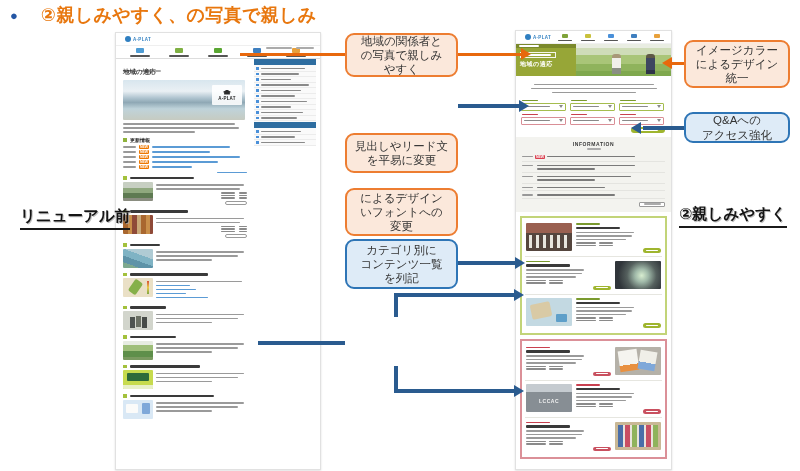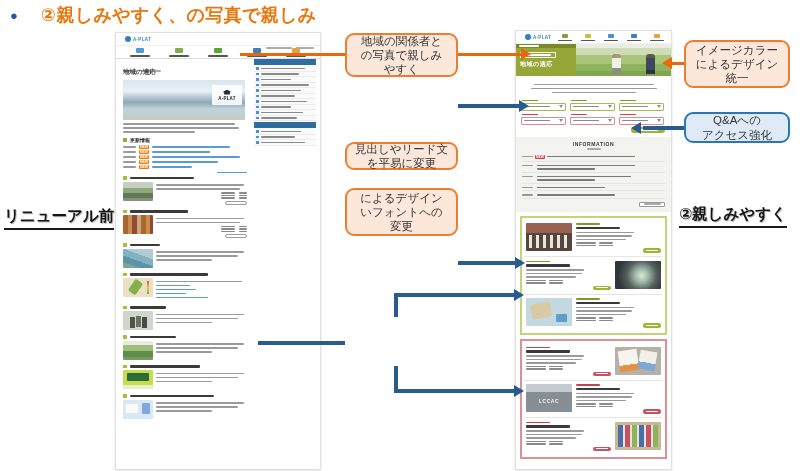--- a/index.html
+++ b/index.html
@@ -8,21 +8,21 @@
   #canvas{position:relative;width:800px;height:471px;background:#fff;overflow:hidden}
 
   
   .title-row{position:absolute;left:10px;top:3px;display:flex;align-items:center;white-space:nowrap;z-index:6}
   .bullet{color:#2456A4;font-size:13px;margin-right:9px}
   .t1{color:#2456A4;font-weight:bold;font-size:18px;letter-spacing:.3px}
   .t2{color:#E8770E;font-weight:bold;font-size:18px;margin-left:14px;letter-spacing:.3px}
 
   .reno-label{position:absolute;font-size:15.5px;font-weight:bold;color:#141414;z-index:6;
     border-bottom:2px solid #1a1a1a;padding-bottom:1px;text-shadow:1px 1px 0 rgba(170,170,170,.75)}
-  #before-label{left:4px;top:206px}
+  #before-label{left:20px;top:206px}
   #after-label{left:679px;top:204px}
 
   
   .callout{position:absolute;left:345px;width:113px;border-radius:9px;display:flex;align-items:center;
     justify-content:center;text-align:center;font-size:11.5px;line-height:1.22;color:#333;
     white-space:pre-line;z-index:4;padding:2px}
   .callout.orange{background:#FBE8DB;border:2px solid #ED7D31}
   .callout.blue{background:#DEEBF7;border:2px solid #2E75B6}
   .callout.right-col{left:684px;width:106px}
 
@@ -730,25 +730,28 @@
             </div>
           </div>
           <div class="cimg banner-photo"></div>
         </div>
       </div>
   </div>
 
   <div class="callout orange" style="top:33px;height:44px">地域の関係者と
 の写真で親しみ
 やすく</div>
-  <div class="callout orange" style="top:142px;height:28px">見出しやリード文
+  <div class="callout orange" style="top:133px;height:40px">見出しやリード文
 を平易に変更</div>
   <div class="callout orange" style="top:188px;height:48px">によるデザイン
 いフォントへの
 変更</div>
+  <div class="callout blue" style="top:239px;height:50px">カテゴリ別に
+コンテンツ一覧
+を列記</div>
   <div class="callout orange right-col" style="top:40px;height:48px">イメージカラー
 によるデザイン
 統一</div>
   <div class="callout blue right-col" style="top:112px;height:31px">Q&amp;Aへの
 アクセス強化</div>
 
   <div class="line o" style="left:240px;top:53px;width:105px;height:3px"></div>
   <div class="line o" style="left:458px;top:53px;width:65px;height:3px"></div>
   <div class="head-r o" style="left:521px;top:48px"></div>
   <div class="line b" style="left:458px;top:104px;width:63px;height:3.5px"></div>

